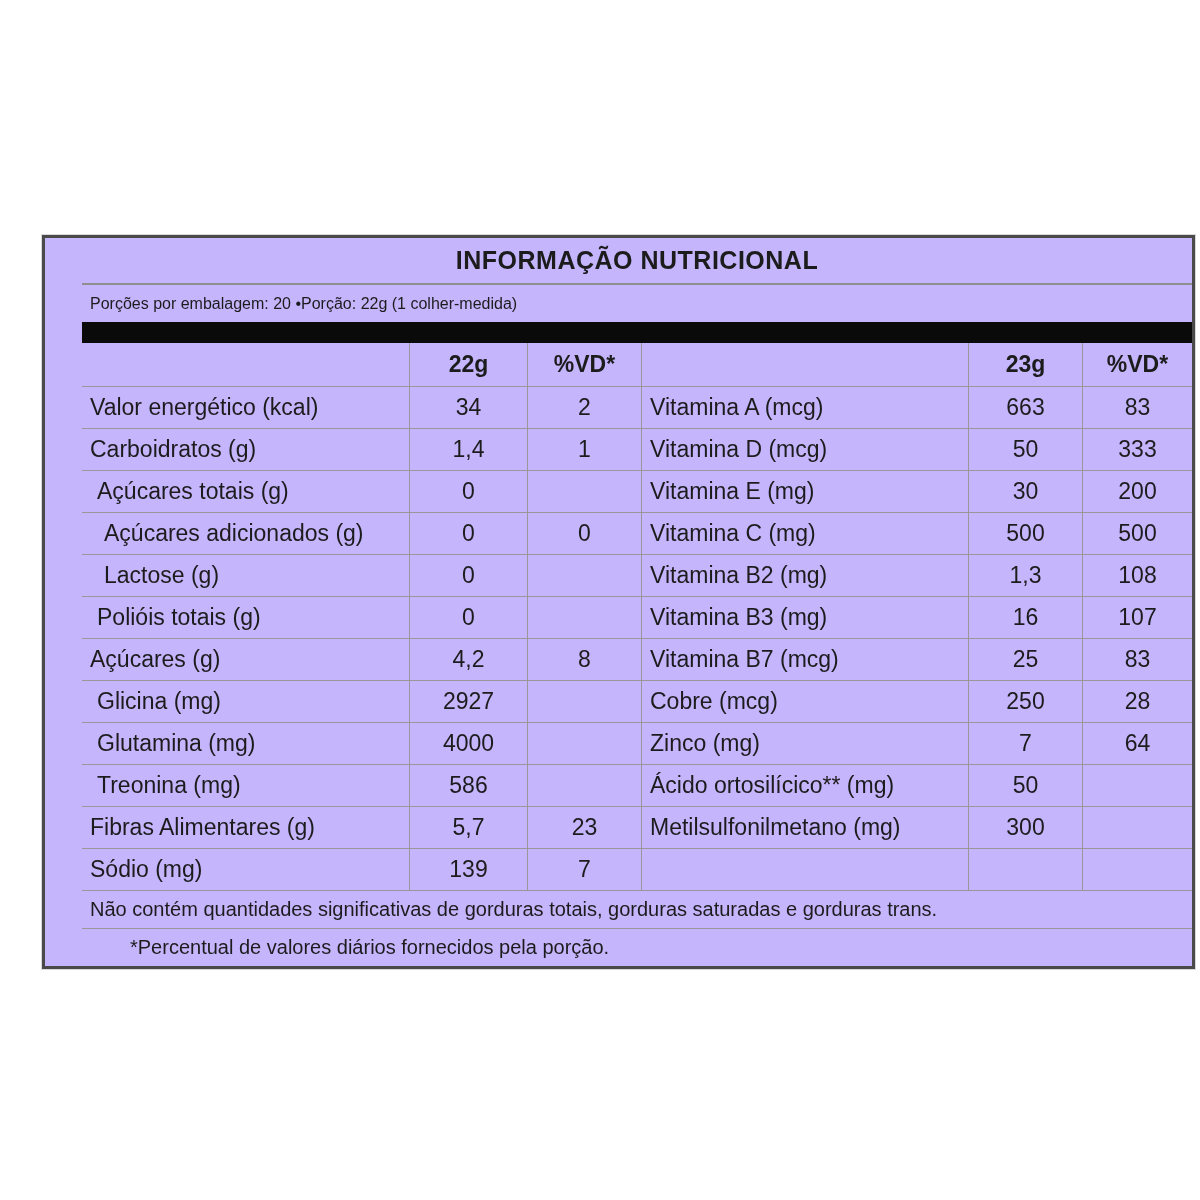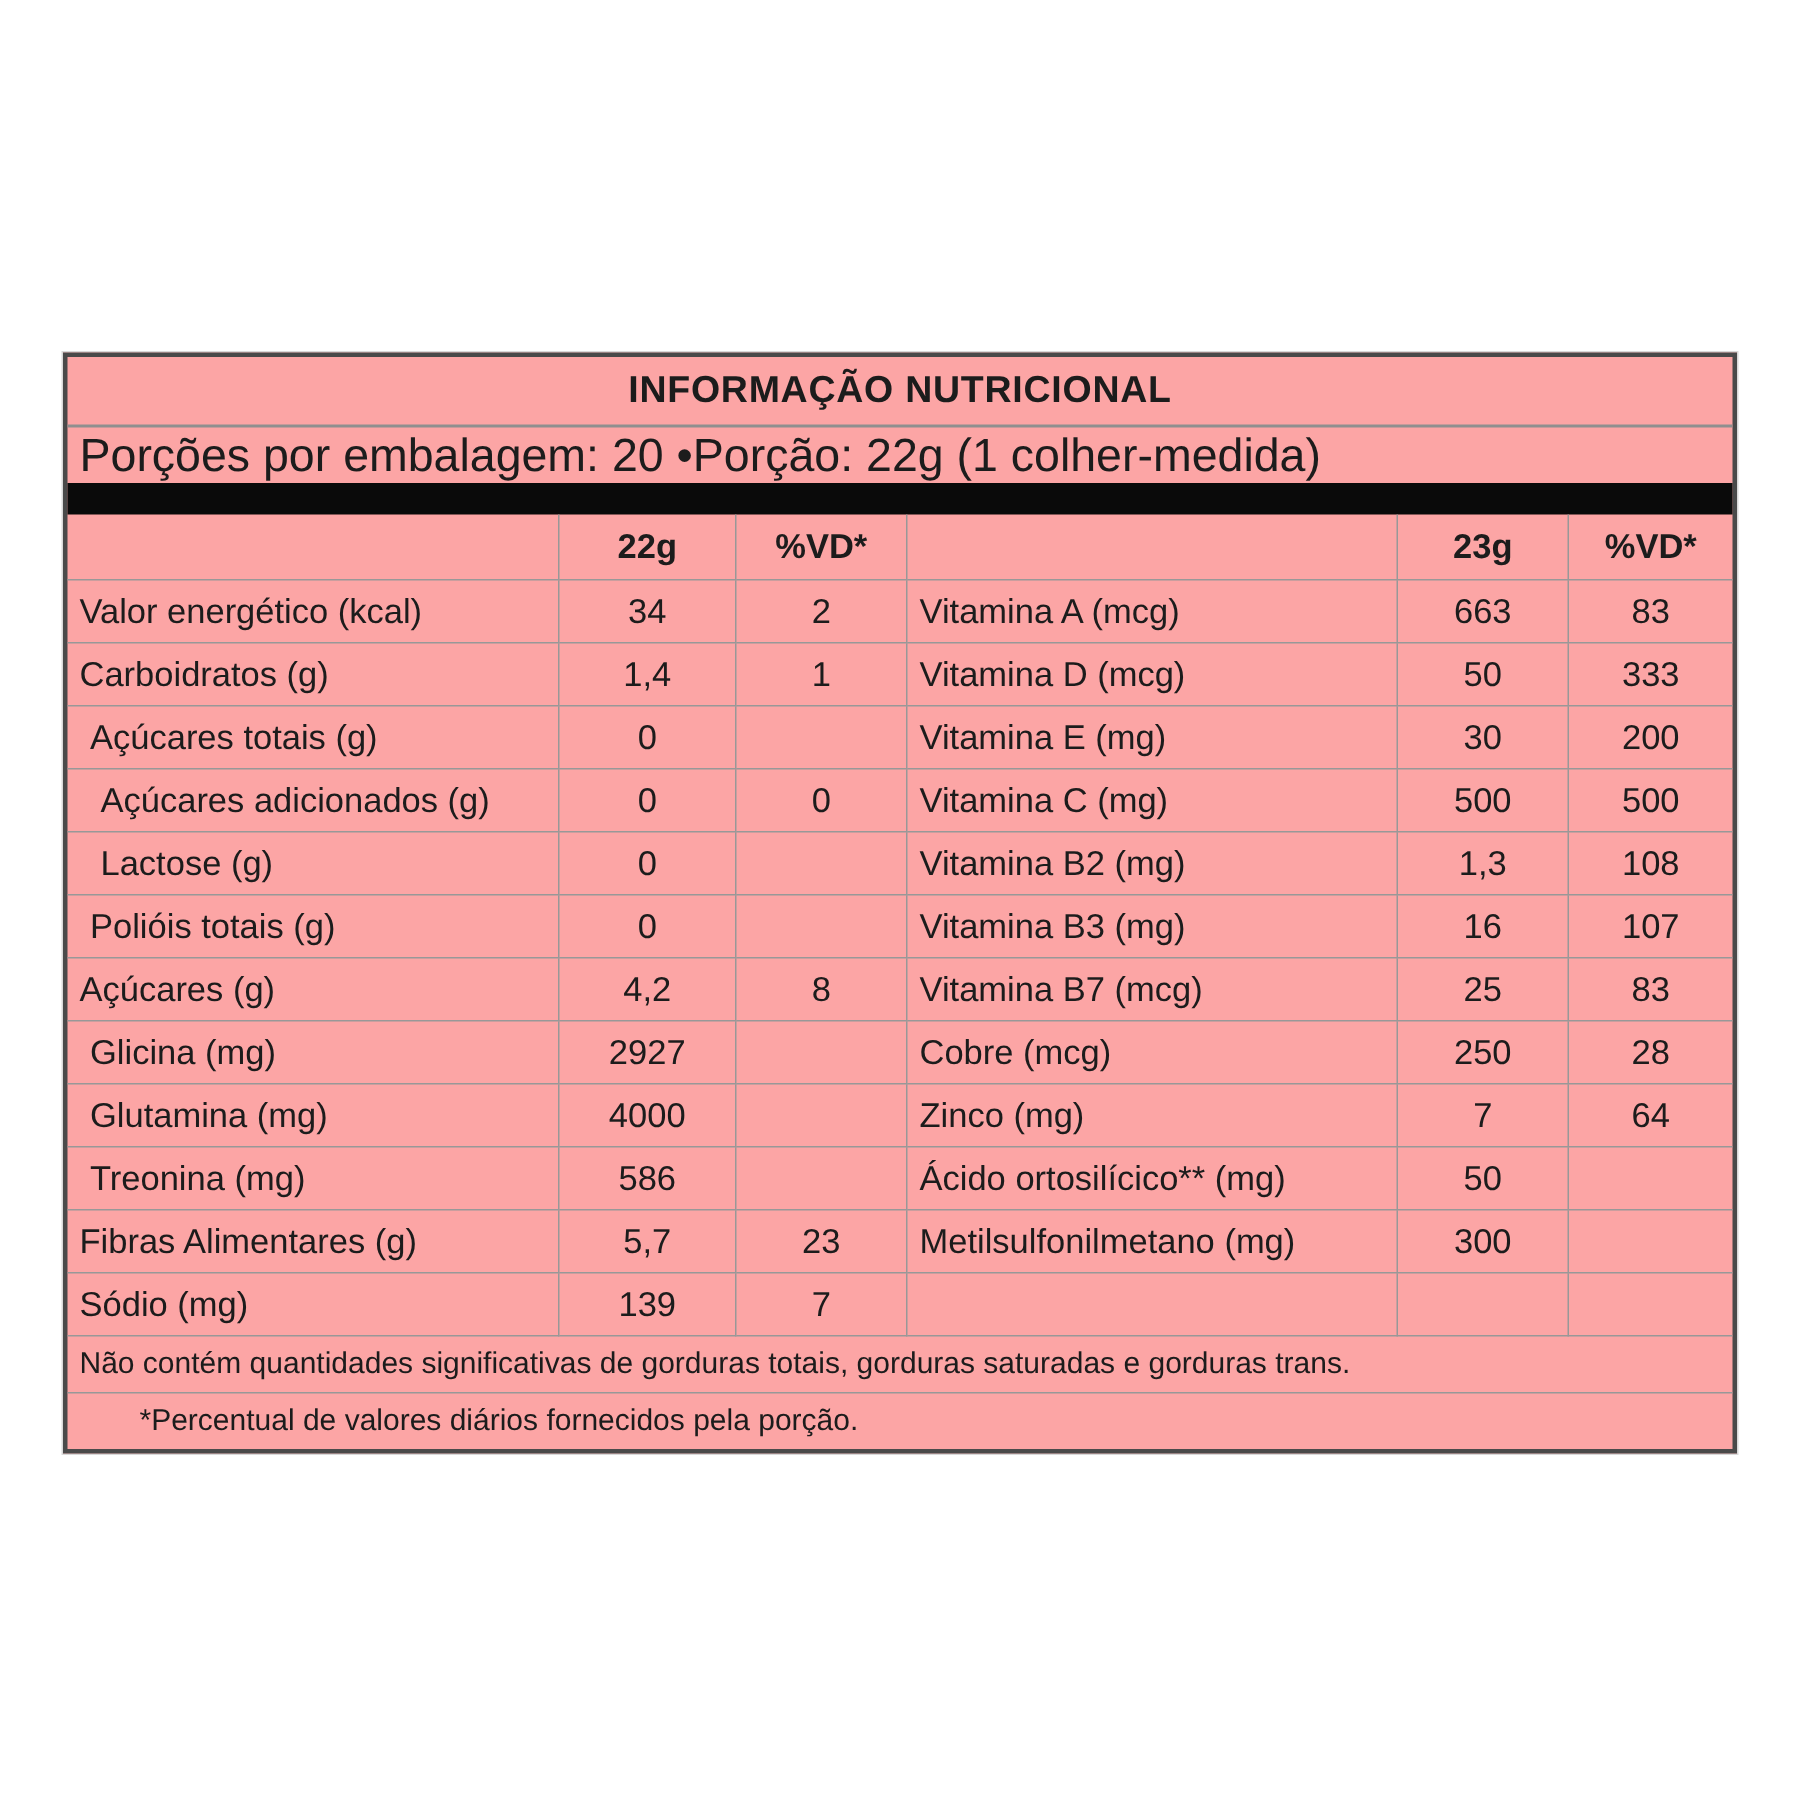--- a/index.html
+++ b/index.html
@@ -14,39 +14,40 @@
     font-family: "Liberation Sans", sans-serif;
     color: #1c1c1c;
     -webkit-font-smoothing: antialiased;
   }
   .label-sheet {
     position: absolute;
     left: 42px;
     top: 235px;
     width: 1110px;
     border: 3px solid #4a4a4a;
-    background: #fca5a5;
+    background: #c4b5fd;
     box-shadow: 0 0 0 1px #d9d9d9;
+    padding-left: 37px;
   }
   .title-row {
     height: 45px;
     display: flex;
     align-items: center;
     justify-content: center;
     font-weight: 700;
     font-size: 25px;
     letter-spacing: 0.5px;
     border-bottom: 2px solid #8f8f8f;
   }
   .serving-row {
     height: 37px;
     display: flex;
     align-items: center;
     padding-left: 8px;
-    font-size: 31px;
+    font-size: 16px;
     font-weight: 400;
   }
   .black-bar {
     height: 21px;
     width: 100%;
   }
   .ngrid {
     display: grid;
     grid-template-columns: 328px 118px 114px 327px 114px 109px;
     grid-template-rows: 44px repeat(12, 42px);

